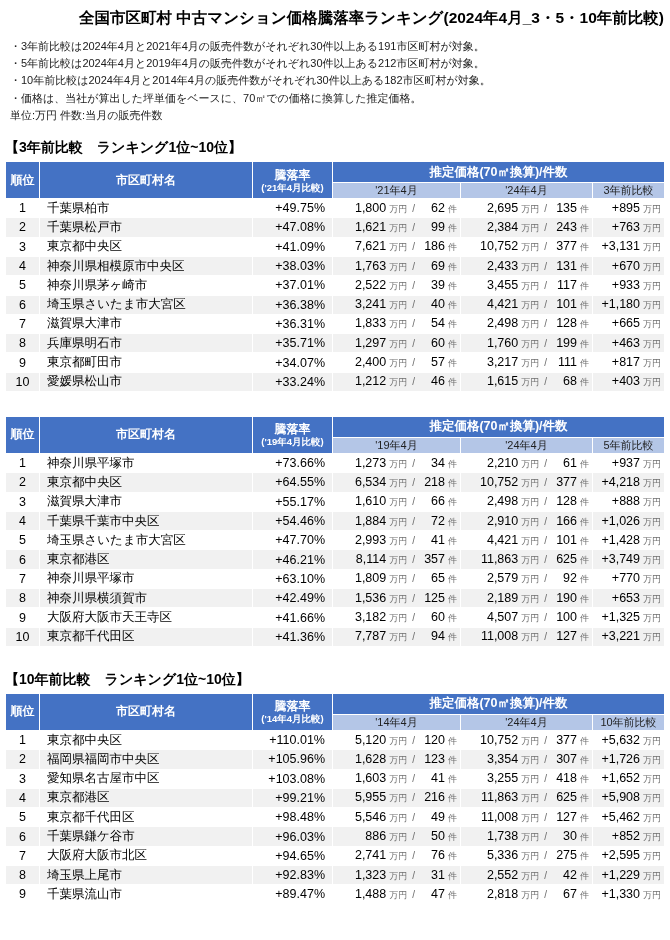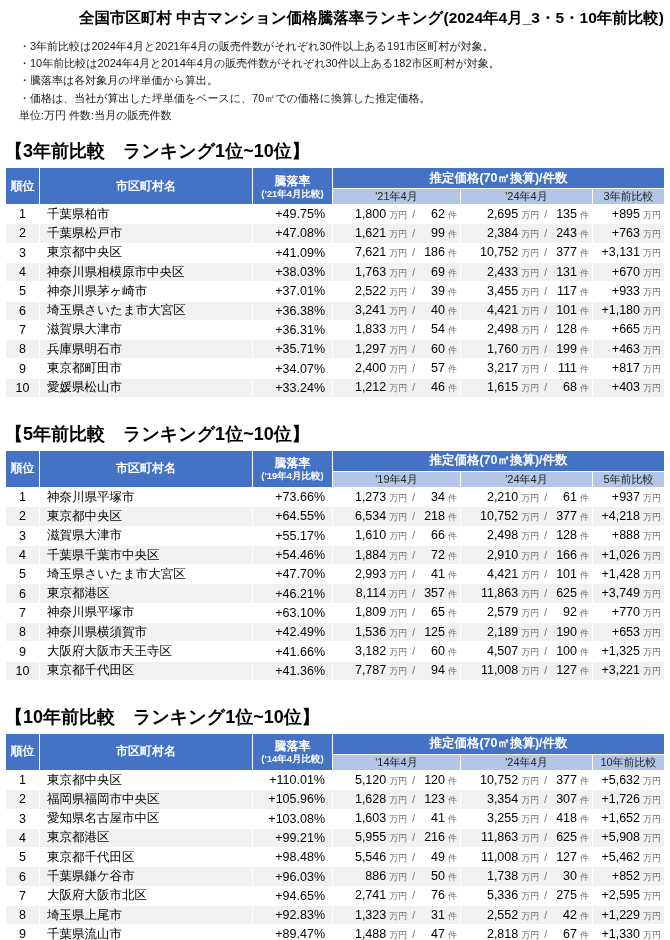--- a/index.html
+++ b/index.html
@@ -8,26 +8,26 @@
     font-family:"Liberation Sans","DejaVu Sans",sans-serif;
     -webkit-font-smoothing:antialiased;
   }
   .page{box-sizing:border-box;width:670px;padding:6px 6px 0 5px;}
 
   .doc-title{
     font-size:15.5px;font-weight:bold;margin:2px 0 9px 0;letter-spacing:0;
     color:#000;
     text-align:right;
   }
-  .notes{margin:0 0 0 14px;}
+  .notes{margin:0 0 0 5px;}
   .note-line{font-size:11px;line-height:17.2px;color:#1a1a1a;}
 
   .ranking-section{margin-top:15px;}
   .ranking-section + .ranking-section{margin-top:24px;}
-  .section-title{font-size:18px;font-weight:bold;margin:0 0 4px 0;color:#000;}
+  .section-title{font-size:14px;font-weight:bold;margin:0 0 4px 0;color:#000;}
 
   table.rank-table{
     border-collapse:collapse;table-layout:fixed;width:659px;
   }
   col.c-rank{width:34px;}
   col.c-city{width:213px;}
   col.c-rate{width:80px;}
   col.c-p1{width:128px;}
   col.c-p2{width:132px;}
   col.c-diff{width:72px;}
@@ -65,22 +65,22 @@
 </style>
 </head>
 <body>
 
 <div class="page">
 
   <h1 class="doc-title">全国市区町村 中古マンション価格騰落率ランキング(2024年4月_3・5・10年前比較)</h1>
 
   <div class="notes">
       <div class="note-line">・3年前比較は2024年4月と2021年4月の販売件数がそれぞれ30件以上ある191市区町村が対象。</div>
+      <div class="note-line">・5年前比較は2024年4月と2019年4月の販売件数がそれぞれ30件以上ある212市区町村が対象。</div>
       <div class="note-line">・10年前比較は2024年4月と2014年4月の販売件数がそれぞれ30件以上ある182市区町村が対象。</div>
-      <div class="note-line">・騰落率は各対象月の坪単価から算出。</div>
       <div class="note-line">・価格は、当社が算出した坪単価をベースに、70㎡での価格に換算した推定価格。</div>
       <div class="note-line">単位:万円  件数:当月の販売件数</div>
     </div>
 
   <section class="ranking-section">
     <h2 class="section-title">【3年前比較　ランキング1位~10位】</h2>
     <table class="rank-table">
       <colgroup>
           <col class="c-rank">
           <col class="c-city">
@@ -394,21 +394,20 @@
                 <span class="num">+403</span>
                 <span class="u">万円</span>
               </div>
             </td>
           </tr>
         </tbody>
     </table>
   </section>
 
   <section class="ranking-section">
-    <h2 class="section-title">【5年前比較　ランキング1位~10位】</h2>
     <table class="rank-table">
       <colgroup>
           <col class="c-rank">
           <col class="c-city">
           <col class="c-rate">
           <col class="c-p1">
           <col class="c-p2">
           <col class="c-diff">
         </colgroup>
       <thead>

